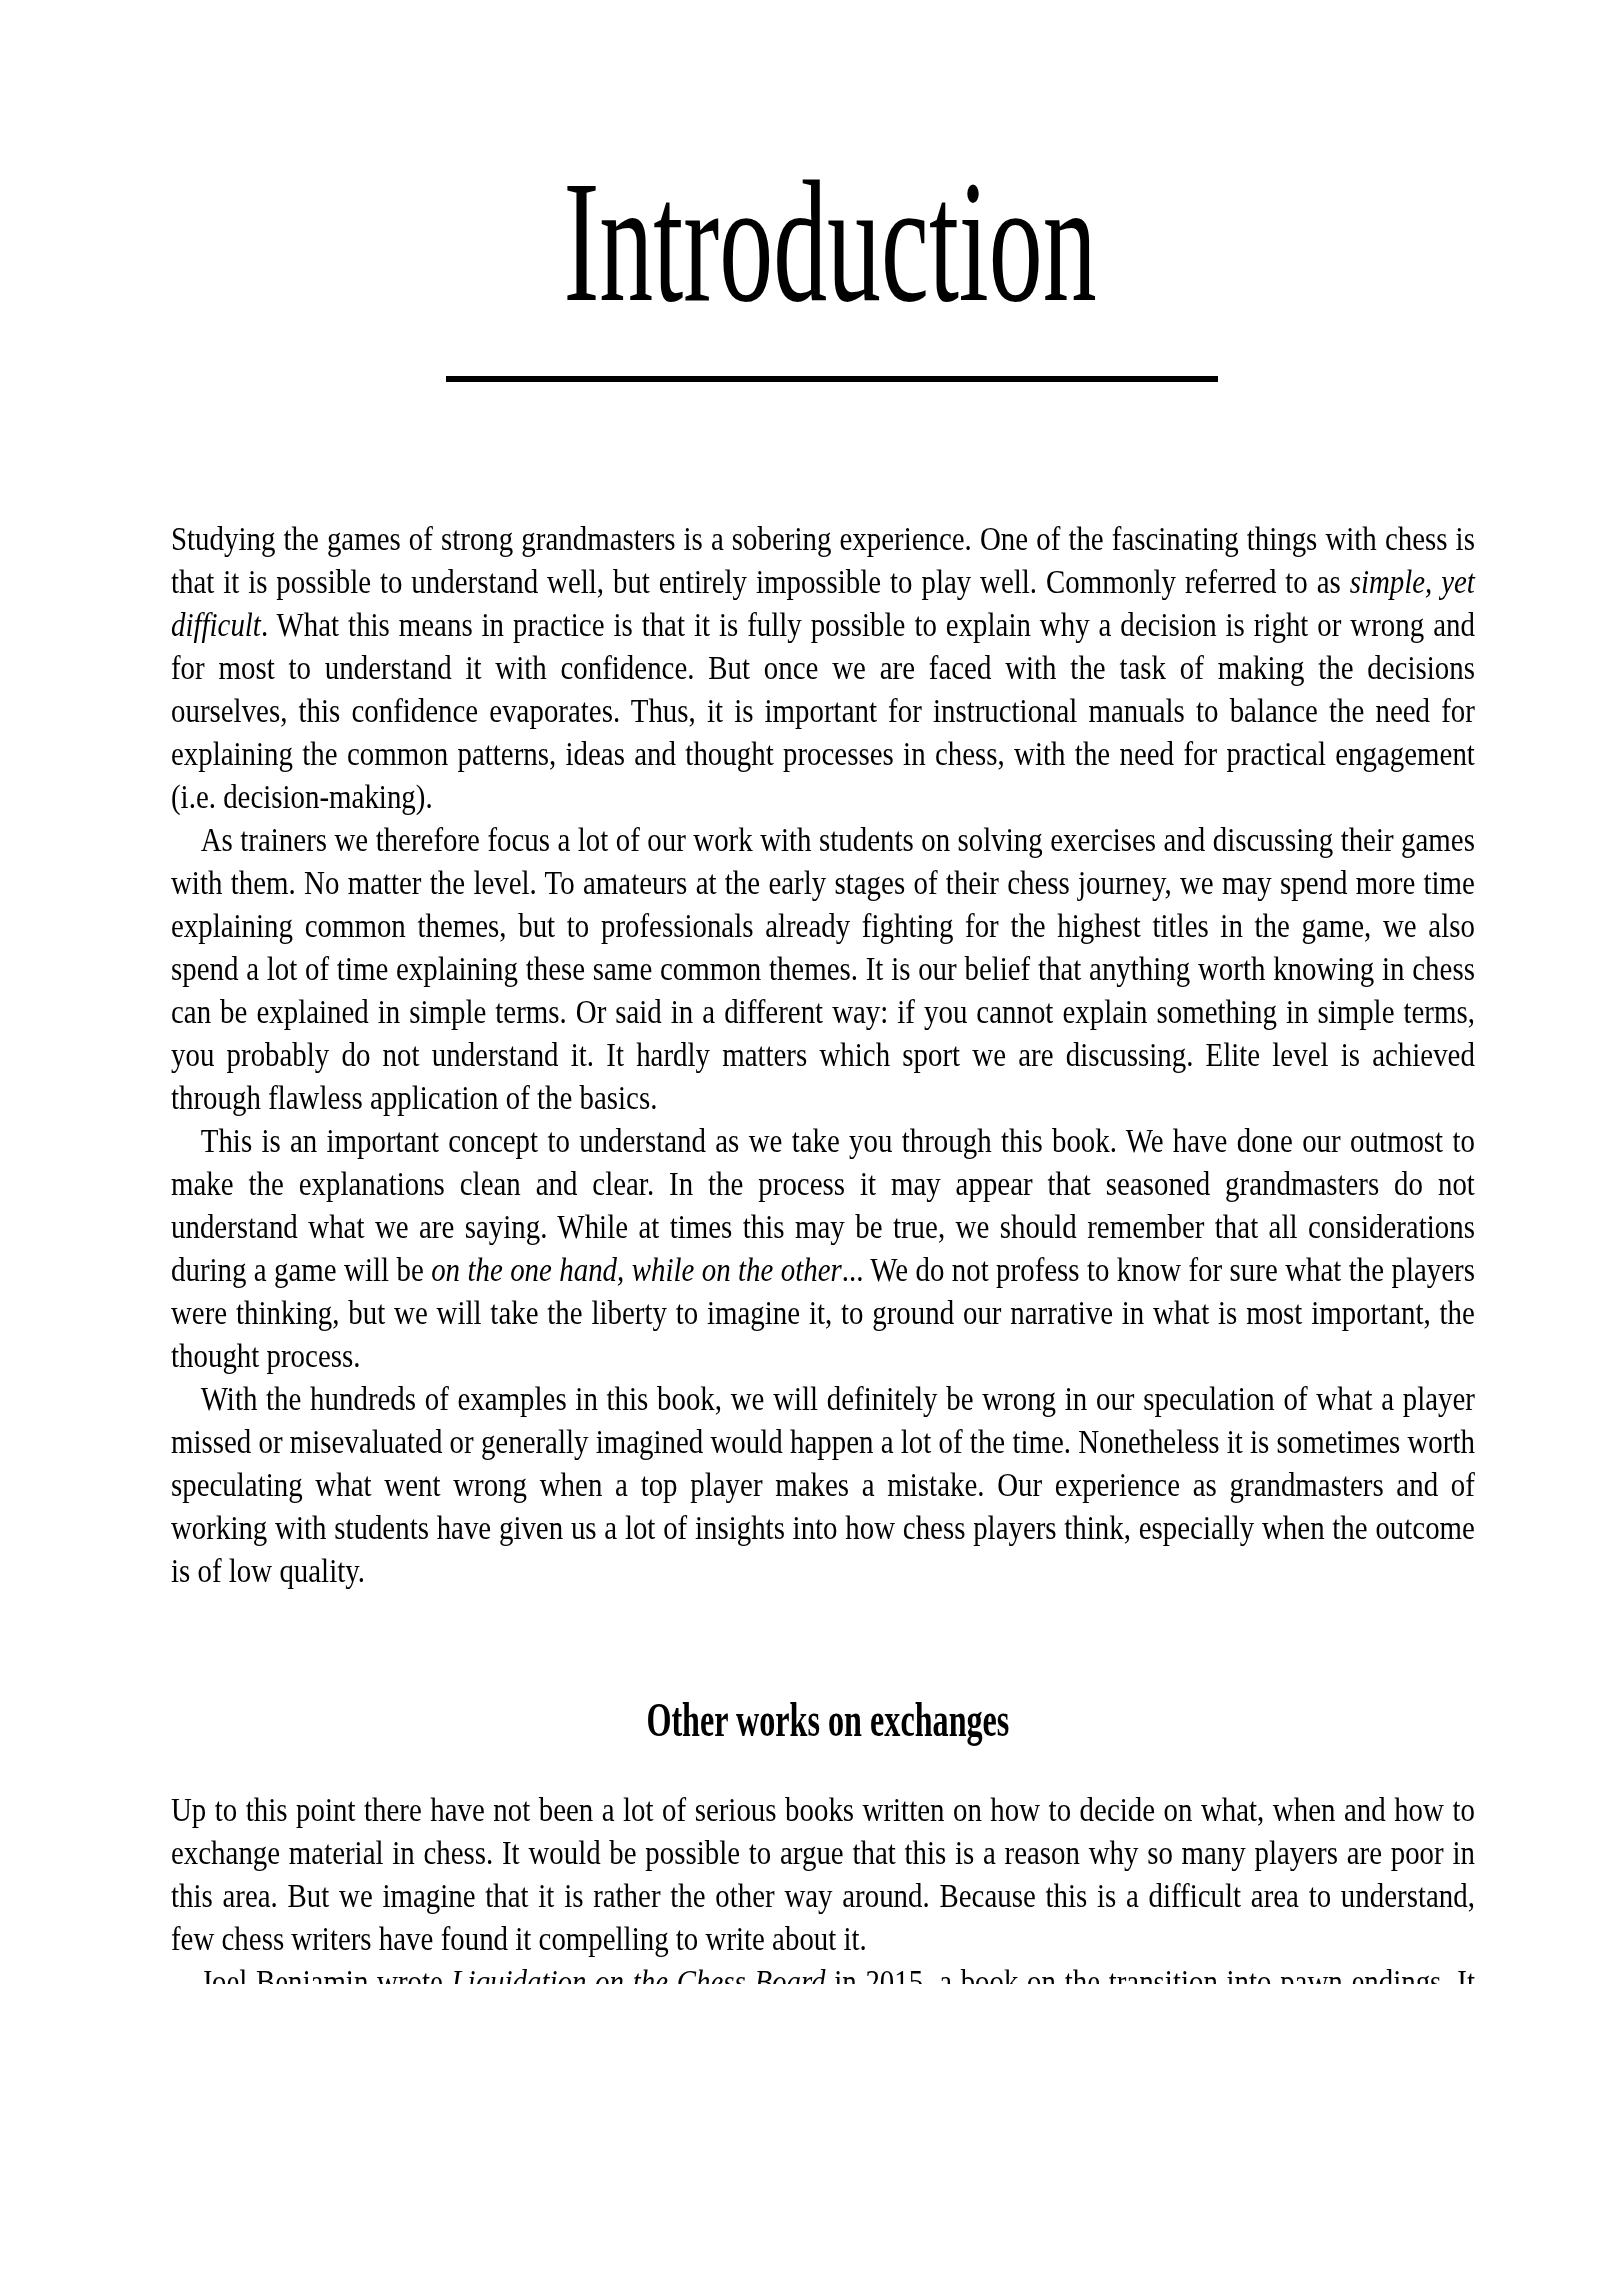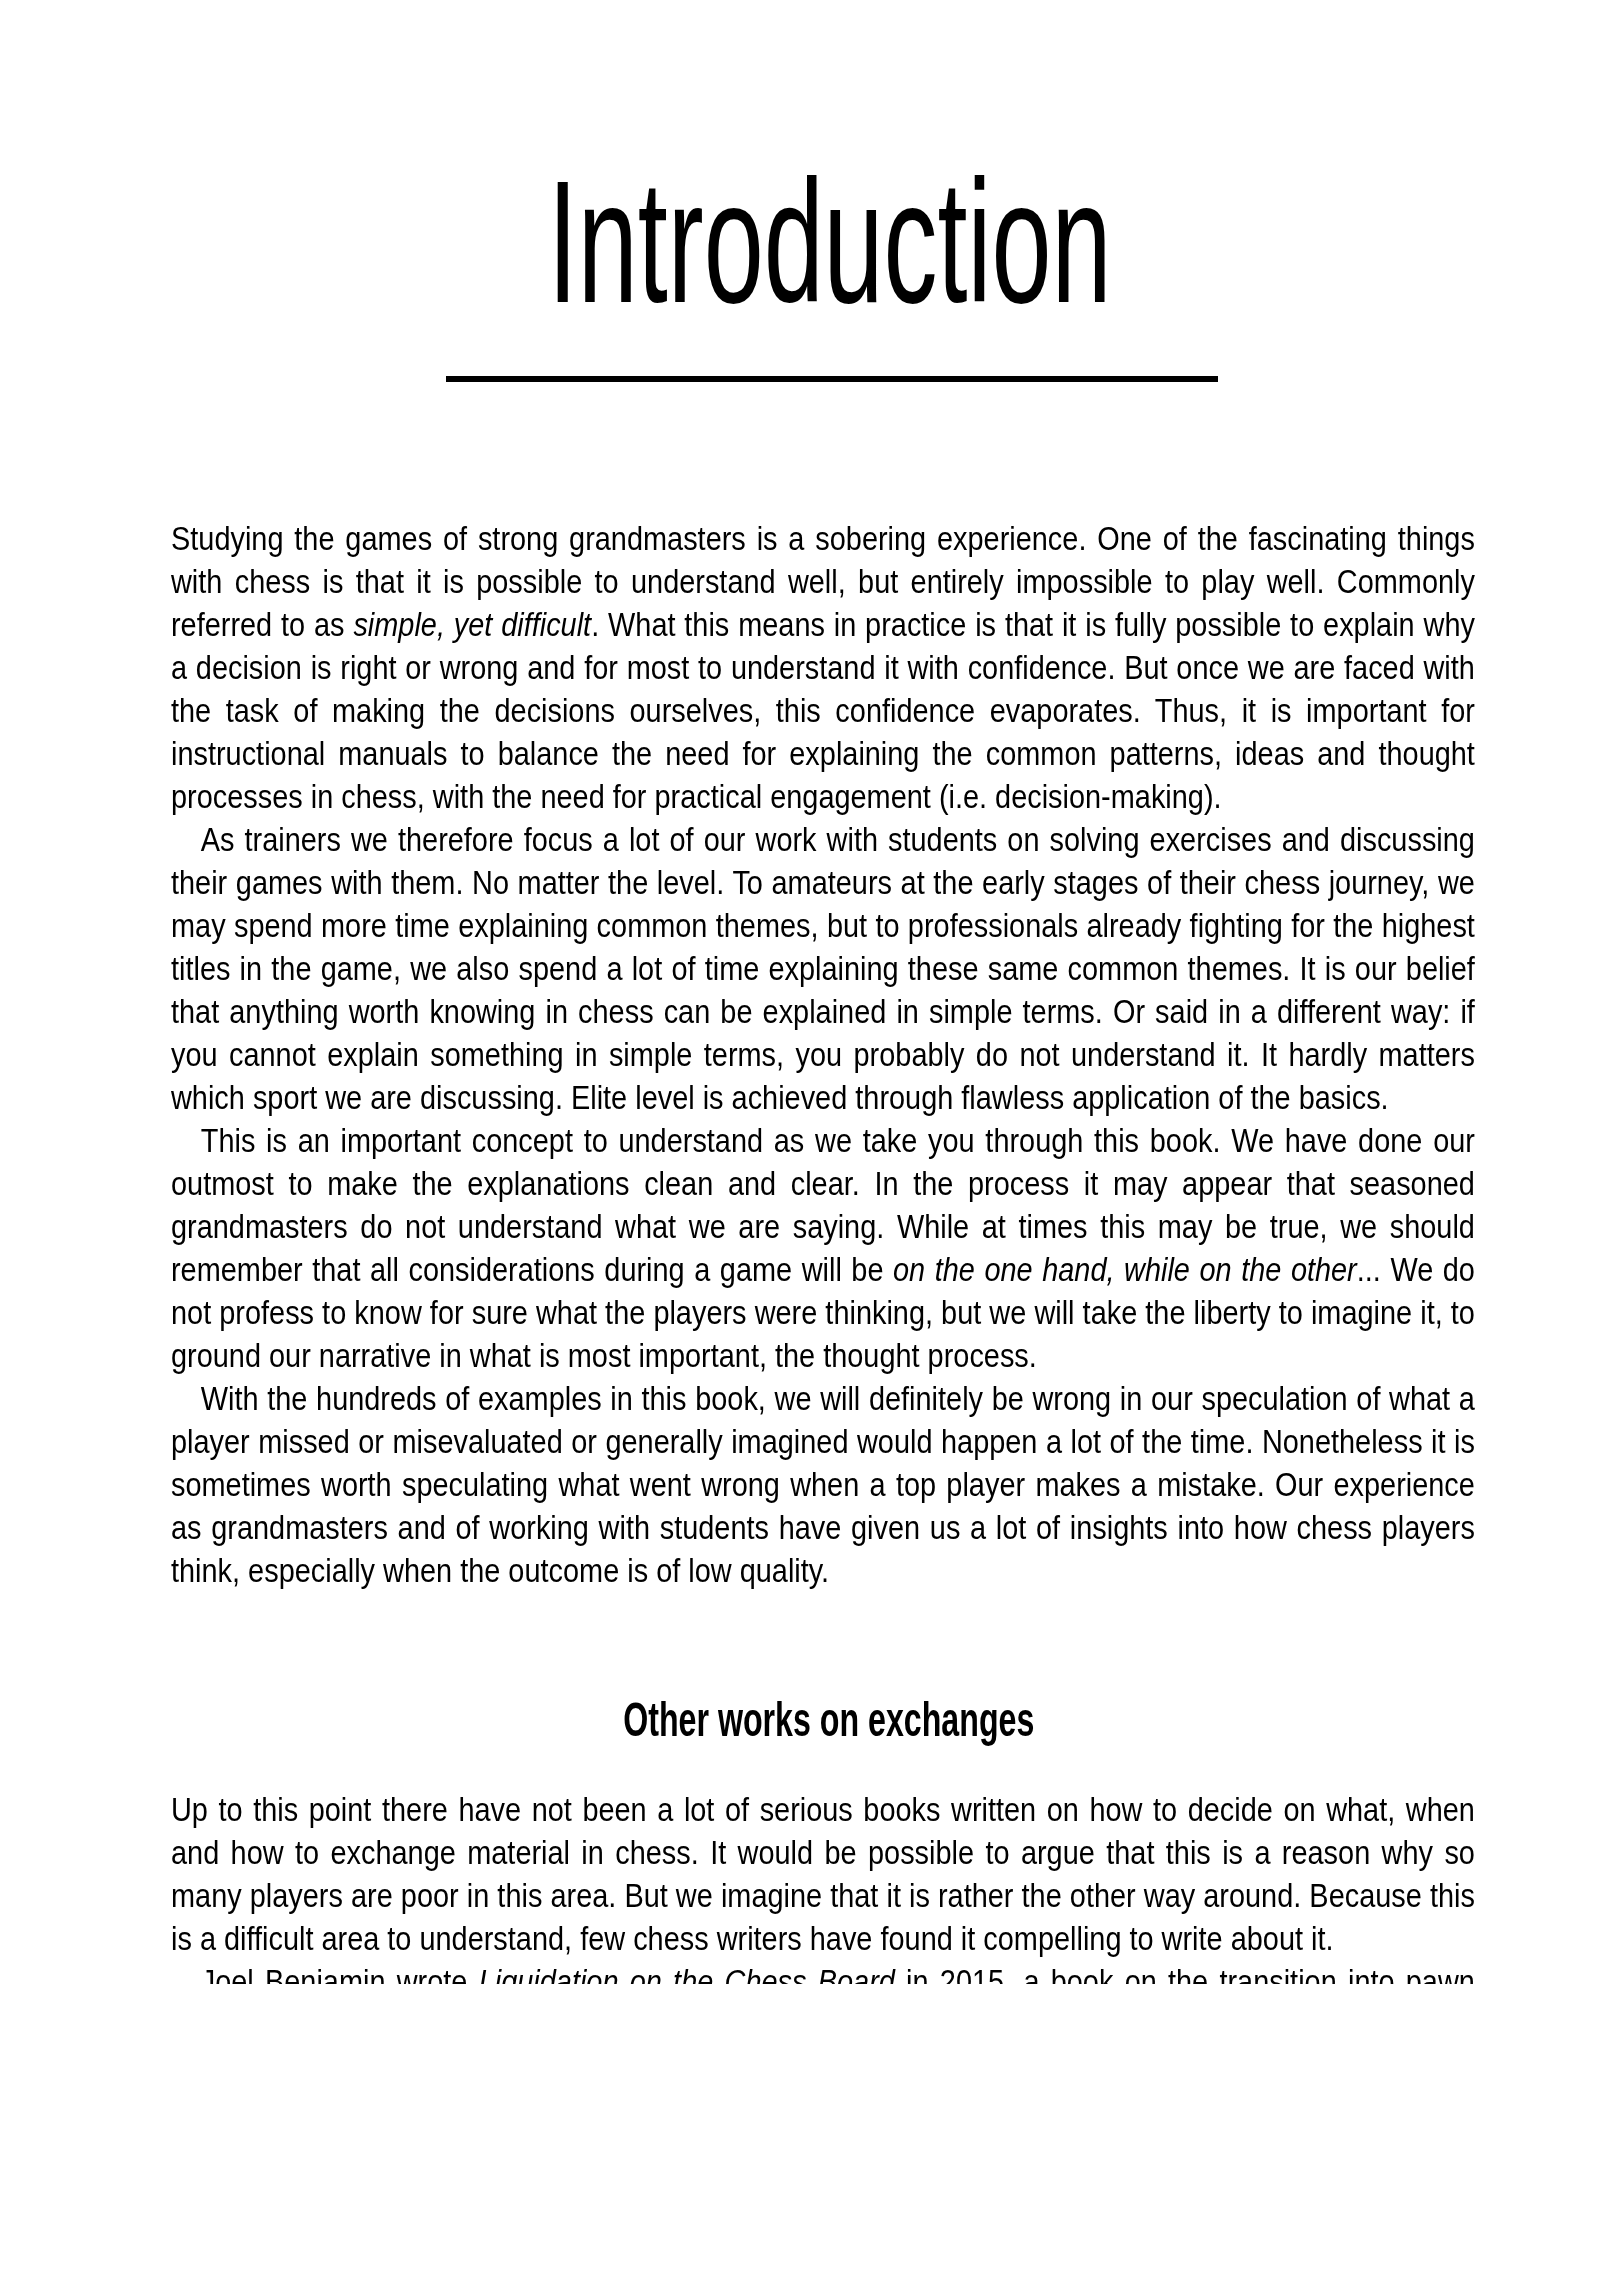--- a/index.html
+++ b/index.html
@@ -2,21 +2,21 @@
 <html style="font-size:13px"><head>
 <meta charset="utf-8">
 <style>
   html, body { margin: 0; padding: 0; background: #ffffff; }
   .page {
     position: relative;
     width: 1618px;
     height: 1984px;
     background: #ffffff;
     overflow: hidden;
-    font-family: Liberation Sans, sans-serif;
+    font-family: Liberation Serif, serif;
     color: #000000;
   }
   
   .chapter-title {
     position: absolute;
     top: 155px;
     left: 21px;
     width: 1618px;
     margin: 0;
     text-align: center;

